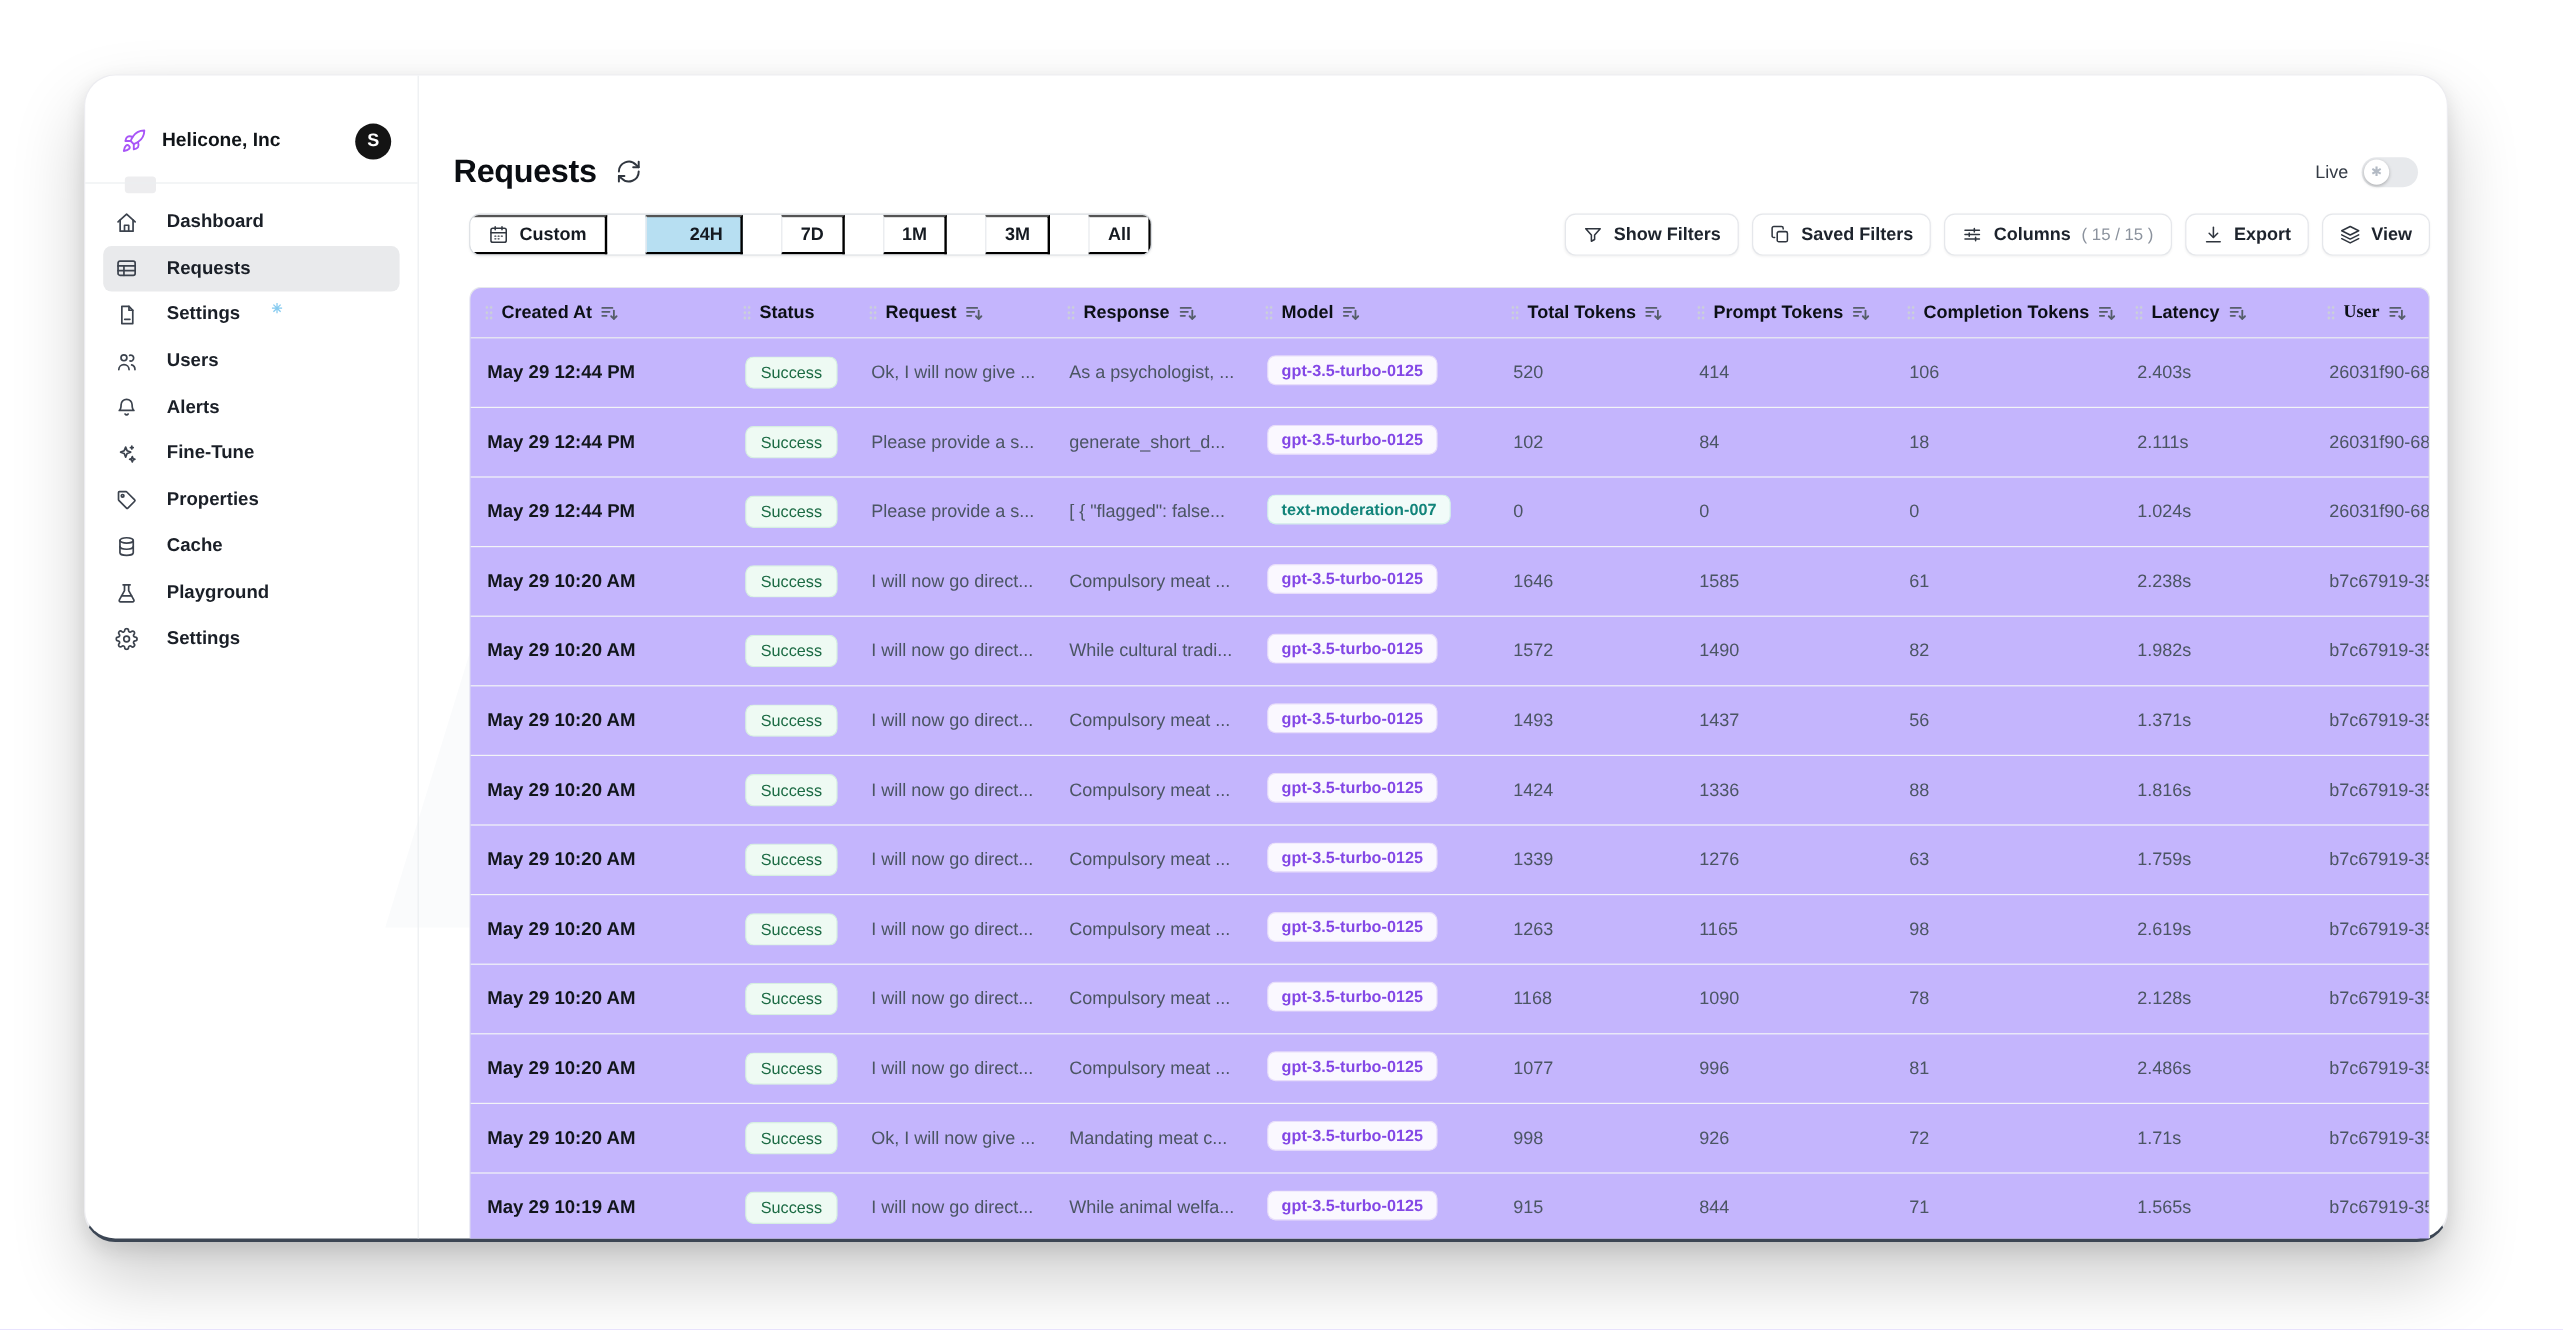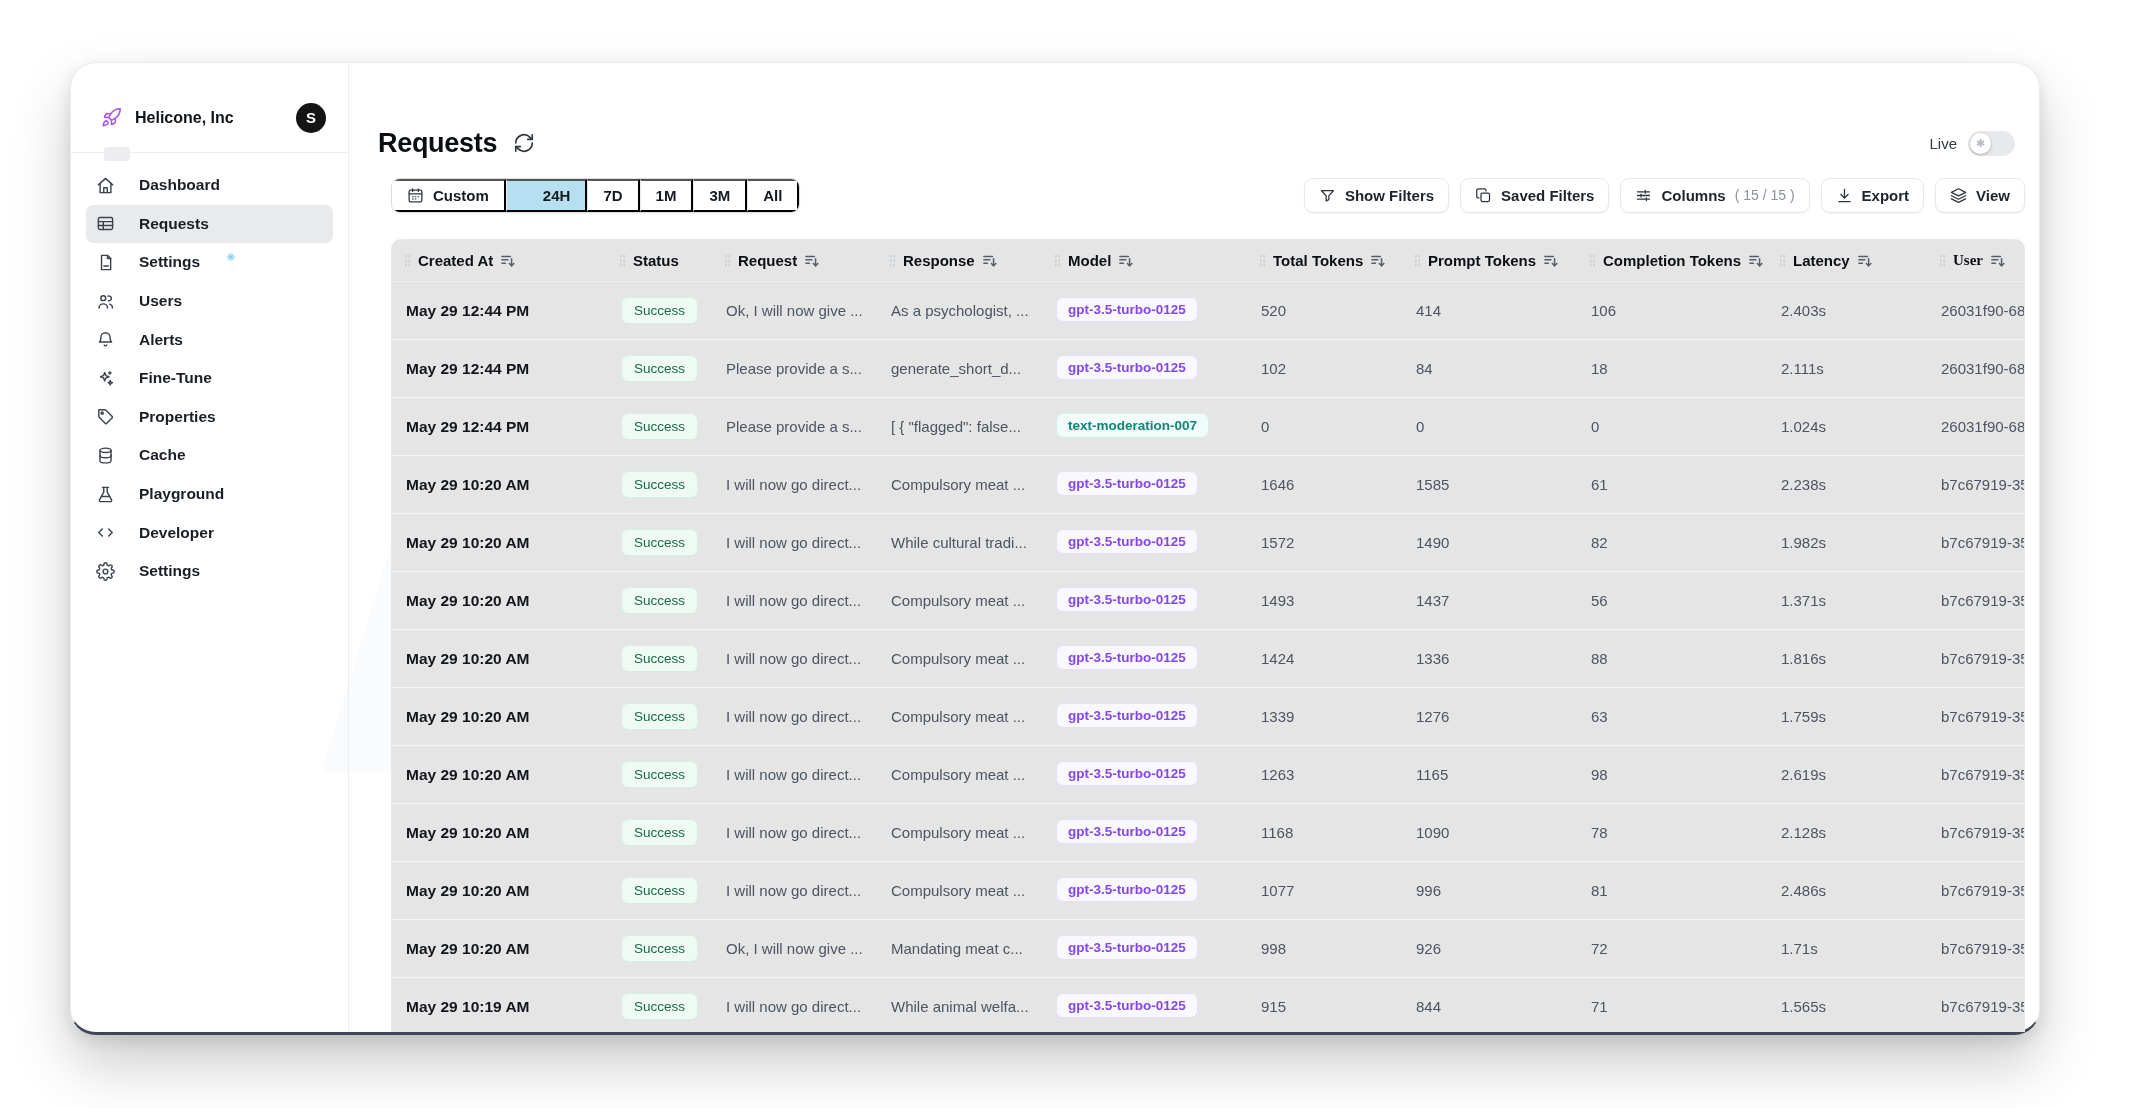--- a/index.html
+++ b/index.html
@@ -38,31 +38,31 @@
   .nav-badge { font-size: 11px; color: var(--prompts-badge); margin-left: 2px; transform: translateY(-5px); }
   
   .main { position: absolute; left: 278px; top: 0; right: 0; bottom: 0; z-index: 1; }
   .title-row { position: absolute; left: 29px; right: 24px; top: 58px; height: 44px; display: flex; align-items: center; }
   .title { font-size: 27px; font-weight: 700; color: #0a0d12; letter-spacing: -0.3px; }
   .refresh { background: none; border: none; margin-left: 16px; width: 22px; height: 22px; color: #30363f; cursor: pointer; padding: 0; }
   .live { margin-left: auto; display: flex; align-items: center; gap: 11px; font-size: 15px; font-weight: 500; color: #343b45; }
   .toggle { width: 47px; height: 25px; border-radius: 13px; background: #e7e9ec; position: relative; display: inline-block; cursor: pointer; }
   .knob { position: absolute; left: 2px; top: 2px; width: 21px; height: 21px; border-radius: 50%; background: #fff; box-shadow: 0 1px 3px rgba(0,0,0,.28); display: flex; align-items: center; justify-content: center; font-size: 11px; color: #b3bac4; }
   .controls-row { position: absolute; left: 42px; right: 14px; top: 114px; height: 36px; display: flex; justify-content: space-between; align-items: center; }
-  .seg { display: flex; align-items: stretch; height: 35px; border: 1px solid #d9dde2; border-radius: 9px; background: #fff; overflow: hidden; box-shadow: 0 1px 2px rgba(0,0,0,.05); }
+  .seg { display: flex; align-items: stretch; height: 35px; border: 1px solid #d9dde2; border-radius: 9px; background: #fff; overflow: hidden; box-shadow: 0 1px 2px rgba(0,0,0,.05); gap: 32px; }
   .seg-btn { display: flex; align-items: center; gap: 9px; padding: 0 15px; font-size: 15px; font-weight: 600; color: #151a21; border-left: 1px solid #e7e9ed; cursor: pointer; background: #fff; }
   .seg-btn:first-child { border-left: none; }
   .seg-btn.selected { background: var(--accent-selected-range); padding-left: 36px; }
   .cal-icon { width: 17px; height: 17px; color: #30363f; }
   .toolbar { display: flex; gap: 11px; }
   .tb-btn { display: flex; align-items: center; gap: 9px; height: 35px; padding: 0 14px; border: 1px solid #e5e7eb; border-radius: 9px; background: #fff; font-size: 15px; font-weight: 600; color: #1d232c; box-shadow: 0 1px 2px rgba(0,0,0,.05); cursor: pointer; font-family: inherit; }
   .tb-icon { width: 17px; height: 17px; color: #2f353e; }
   .tb-suffix { color: #8b929d; font-weight: 500; font-size: 14px; }
   
-  .table { position: absolute; left: 42px; right: 14px; top: 176px; bottom: 0; border: 1px solid #e6e8ec; border-bottom: none; border-radius: 10px 10px 0 0; background: #e5e5e5; overflow: hidden; }
+  .table { position: absolute; left: 42px; right: 14px; top: 176px; bottom: 0; border: 1px solid #e6e8ec; border-bottom: none; border-radius: 10px 10px 0 0; background: #c4b5fd; overflow: hidden; }
   .thead { display: flex; height: 42px; align-items: center; border-bottom: 1px solid #eceef1; }
   .th { display: flex; align-items: center; gap: 7px; height: 100%; padding: 0 6px 0 12px; font-size: 15px; font-weight: 700; color: #0c1016; white-space: nowrap; overflow: hidden; flex: none; cursor: pointer; }
   .drag { width: 7px; height: 13px; flex: none; background-image: radial-gradient(circle, #cad0d8 1.1px, transparent 1.3px); background-size: 3.5px 4.4px; }
   .sort { width: 16px; height: 16px; color: #565e6a; flex: none; }
   .tr { display: flex; height: 58px; align-items: center; border-bottom: 1px solid #f2f4f7; cursor: pointer; }
   .td { padding: 0 6px 0 14px; font-size: 15px; color: #4b5563; white-space: nowrap; overflow: hidden; flex: none; }
   .td.date { color: #12161c; font-weight: 600; font-size: 15.5px; }
   .badge-success { display: inline-block; padding: 5px 12px; border-radius: 7px; background: var(--success-bg); border: 1px solid var(--success-border); color: var(--success-text); font-size: 13.5px; font-weight: 500; }
   .badge-model { display: inline-block; padding: 4px 11px; border-radius: 7px; font-size: 13.5px; font-weight: 600; max-width: 180px; overflow: hidden; white-space: nowrap; }
   .badge-model.purple { background: var(--model-purple-bg); border: 1px solid var(--model-purple-border); color: var(--model-purple-text); }
@@ -177,29 +177,20 @@
               <path d="M9.8 3v6L4.4 18.8A1.5 1.5 0 0 0 5.7 21h12.6a1.5 1.5 0 0 0 1.3-2.2L14.2 9V3"></path>
               <path d="M8.3 3h7.4"></path>
               <path d="M6.8 14.5h10.4"></path>
             </svg>
           </span>
           <span>Playground</span>
         </div>
         <div class="nav-item">
           <span class="nav-icon">
             <svg viewBox="0 0 24 24" fill="none" stroke="currentColor" stroke-width="1.8" stroke-linecap="round" stroke-linejoin="round">
-              <path d="M8 7.5 3.5 12 8 16.5"></path>
-              <path d="M16 7.5 20.5 12 16 16.5"></path>
-            </svg>
-          </span>
-          <span>Developer</span>
-        </div>
-        <div class="nav-item">
-          <span class="nav-icon">
-            <svg viewBox="0 0 24 24" fill="none" stroke="currentColor" stroke-width="1.8" stroke-linecap="round" stroke-linejoin="round">
               <circle cx="12" cy="12" r="3"></circle>
               <path d="M19.4 15a1.7 1.7 0 0 0 .34 1.87l.06.06a2 2 0 1 1-2.83 2.83l-.06-.06a1.7 1.7 0 0 0-1.87-.34 1.7 1.7 0 0 0-1.03 1.56V21a2 2 0 1 1-4 0v-.09A1.7 1.7 0 0 0 8.9 19.4a1.7 1.7 0 0 0-1.87.34l-.06.06a2 2 0 1 1-2.83-2.83l.06-.06a1.7 1.7 0 0 0 .34-1.87 1.7 1.7 0 0 0-1.56-1.03H3a2 2 0 1 1 0-4h.09A1.7 1.7 0 0 0 4.6 8.9a1.7 1.7 0 0 0-.34-1.87l-.06-.06a2 2 0 1 1 2.83-2.83l.06.06a1.7 1.7 0 0 0 1.87.34h0A1.7 1.7 0 0 0 10 3.01V3a2 2 0 1 1 4 0v.09a1.7 1.7 0 0 0 1.03 1.56h0a1.7 1.7 0 0 0 1.87-.34l.06-.06a2 2 0 1 1 2.83 2.83l-.06.06a1.7 1.7 0 0 0-.34 1.87v0a1.7 1.7 0 0 0 1.56 1.03H21a2 2 0 1 1 0 4h-.09a1.7 1.7 0 0 0-1.51.96z"></path>
             </svg>
           </span>
           <span>Settings</span>
         </div>
       </nav>
   </aside>
 
   <main class="main">

